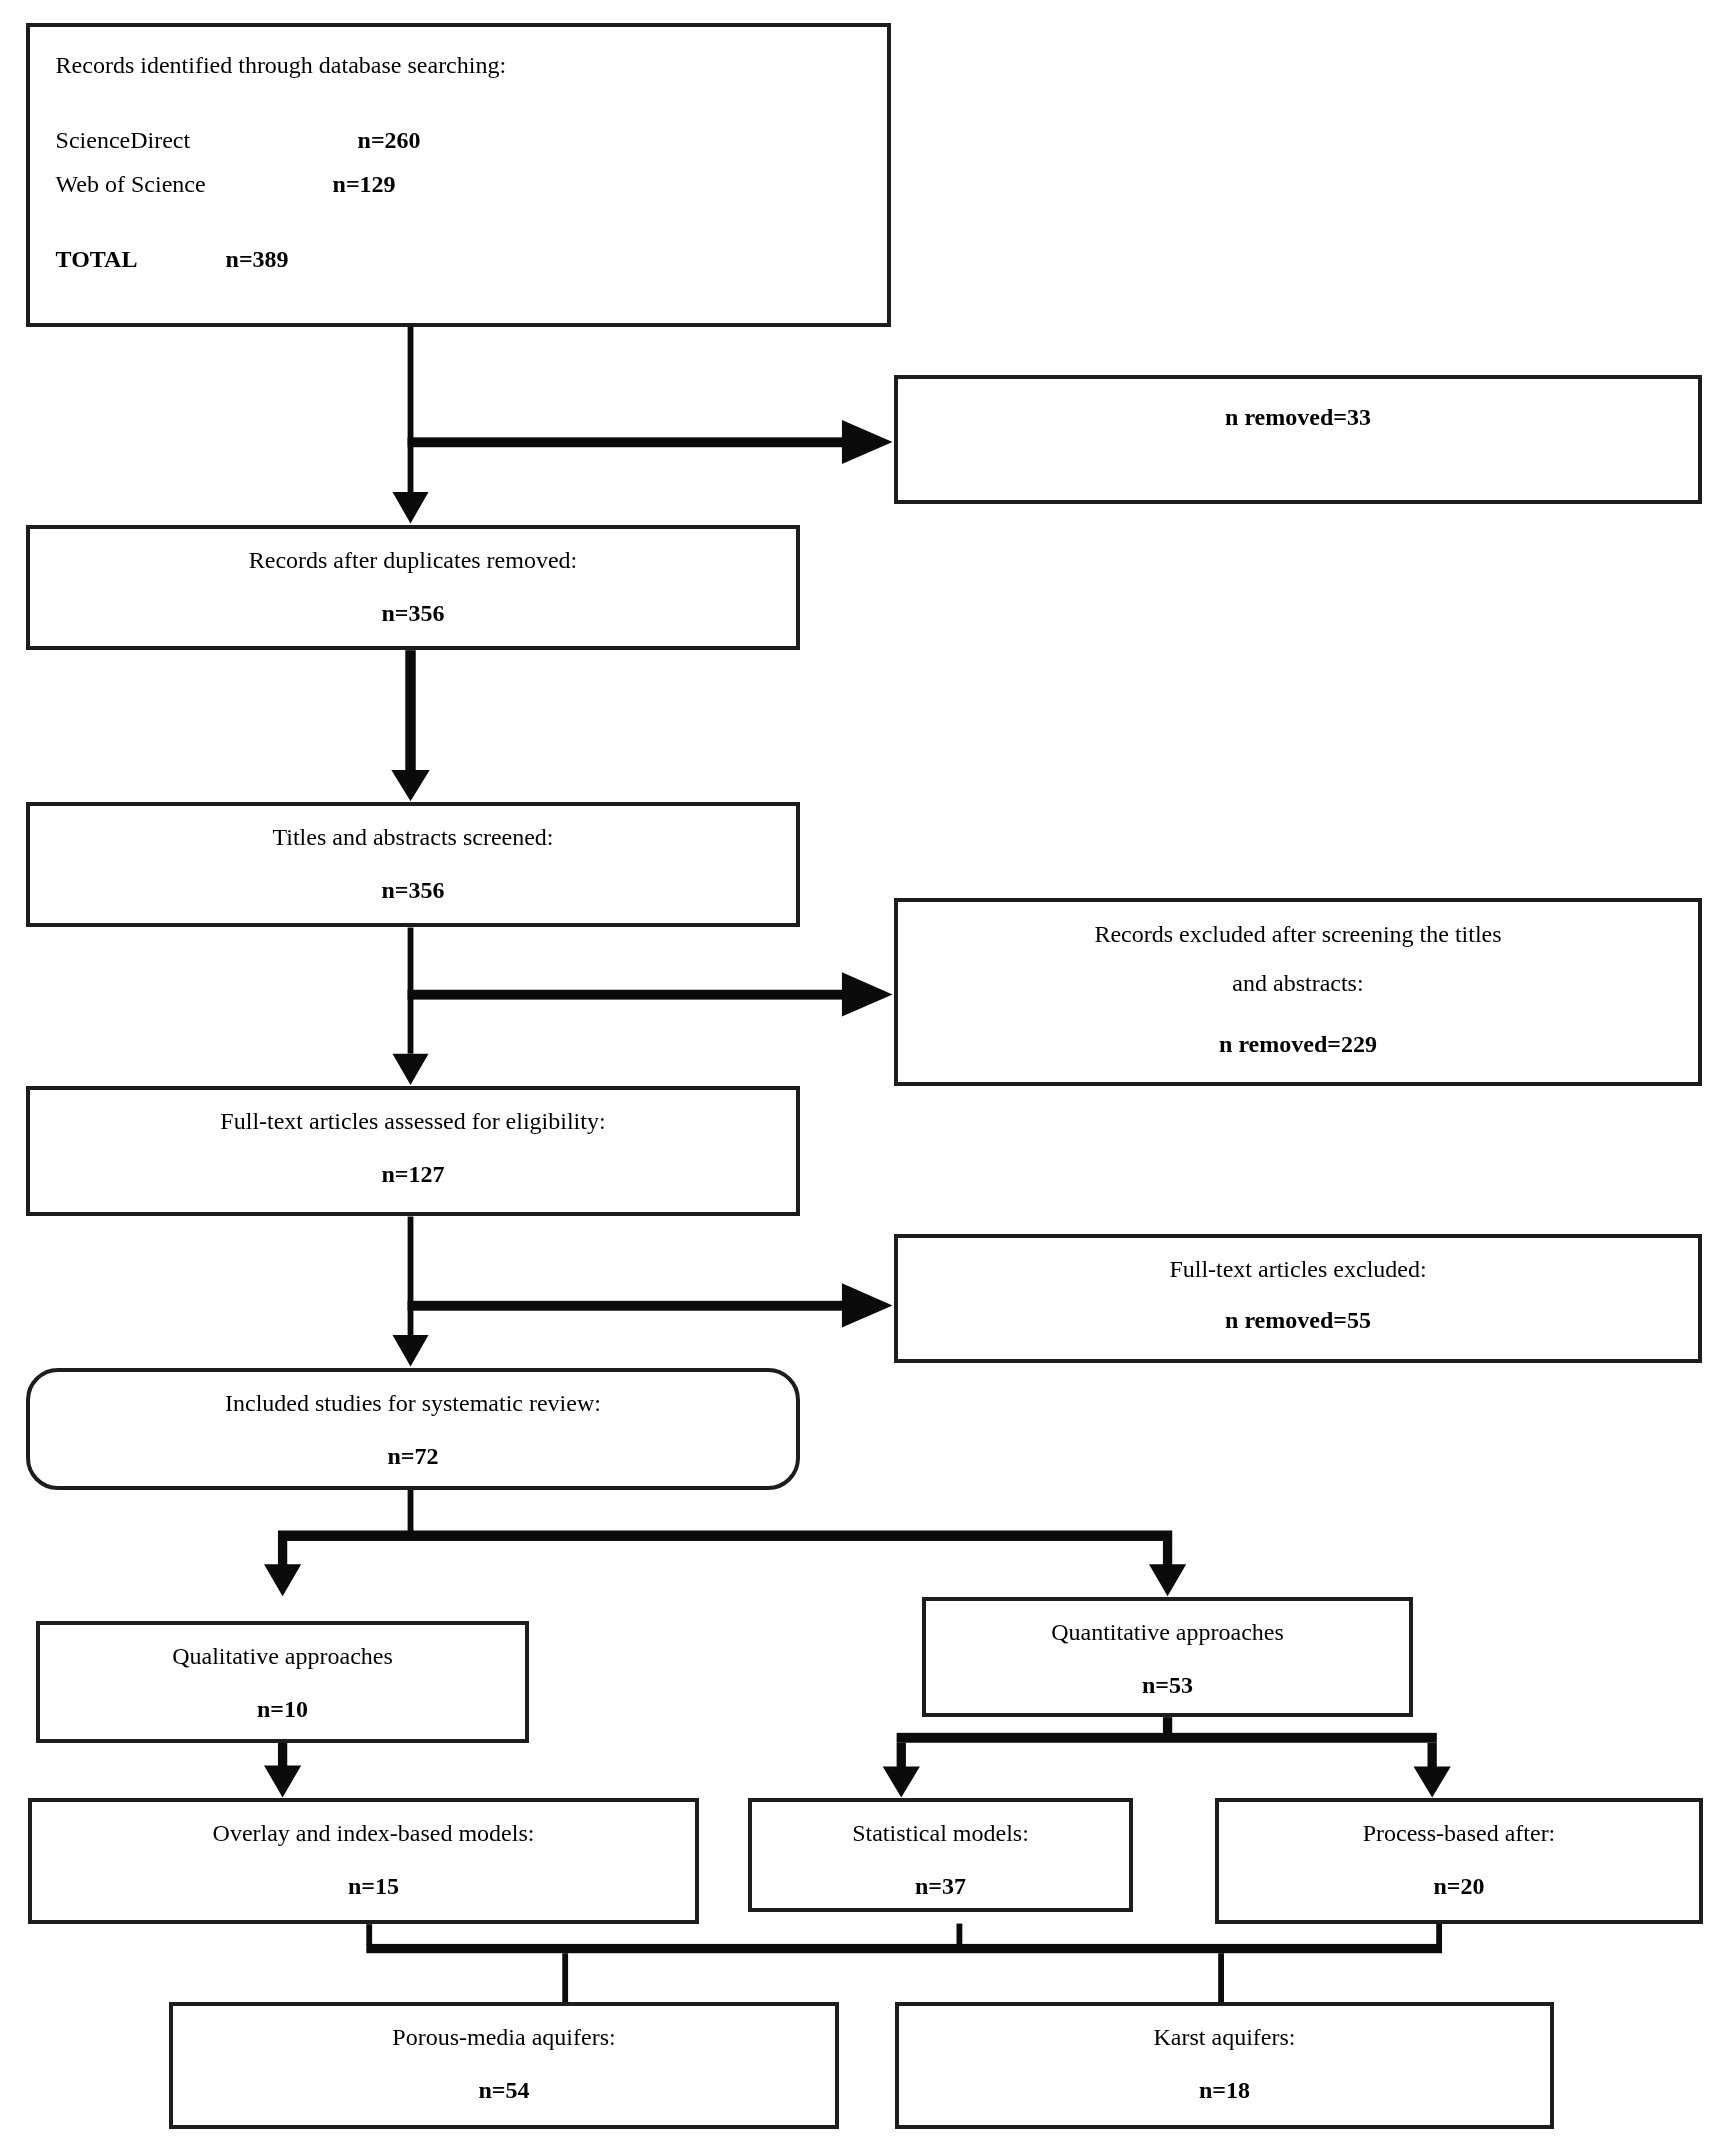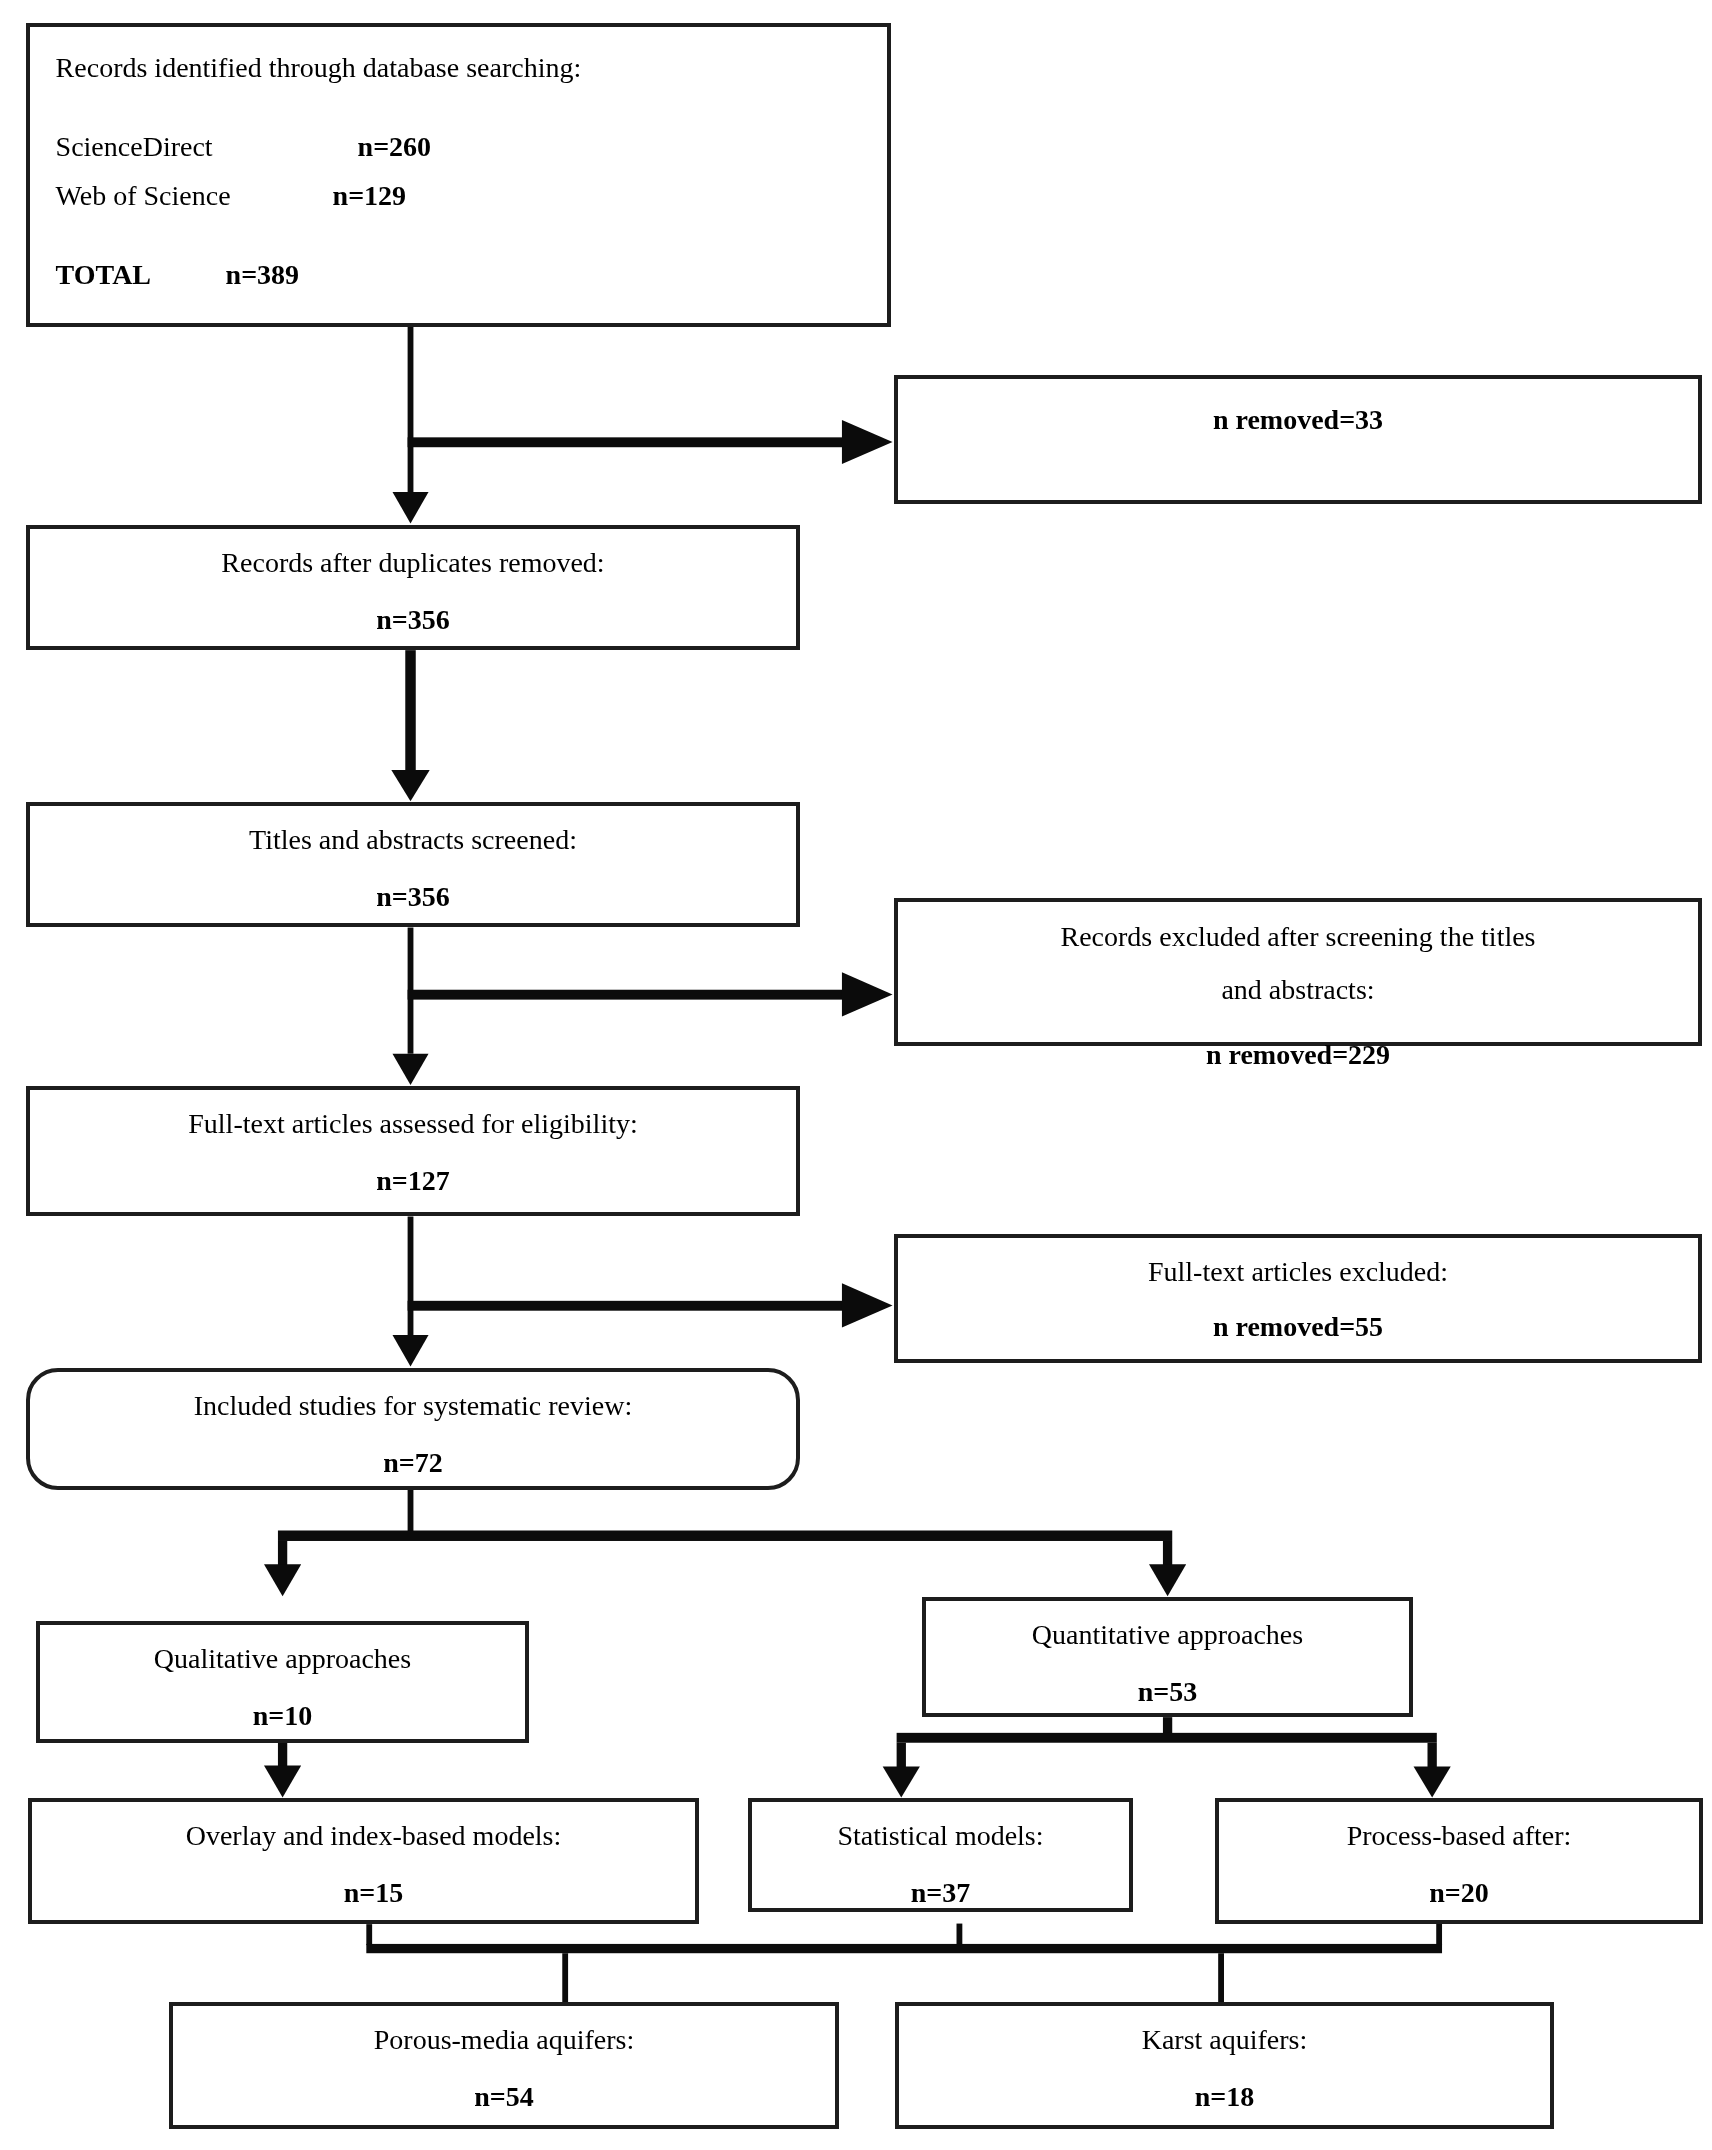--- a/index.html
+++ b/index.html
@@ -3,21 +3,21 @@
 <meta charset="utf-8">
 <title>Systematic review flow diagram</title>
 <style>
   html,body{margin:0;padding:0;background:#ffffff;}
   body{width:1713px;height:2151px;position:relative;
        font-family:"Liberation Serif","DejaVu Serif",serif;color:#000;}
   .stage{position:absolute;left:0;top:0;width:1713px;height:2151px;background:#fff;}
   svg.connectors{position:absolute;left:0;top:0;}
 
   .box{position:absolute;background:#fff;border:4.1px solid #1d1d1d;
-       box-sizing:border-box;text-align:center;font-size:28px;line-height:1.08;}
+       box-sizing:border-box;text-align:center;font-size:24px;line-height:1.08;}
   .box .lbl{margin-top:18.6px;}
   .box .lbl2{margin-top:23px;}
   .box .cnt{margin-top:27px;font-weight:bold;}
   .bold{font-weight:bold;}
 
   
   .box-a{text-align:left;}
   .box-a .a-title{margin:25.6px 0 0 25.6px;}
   .a-row{margin:0 0 0 25.6px;white-space:nowrap;}
   .row-sd{margin-top:49px;}
@@ -26,21 +26,21 @@
   .a-lab-sd{display:inline-block;width:302px;}
   .a-lab-wos{display:inline-block;width:277px;}
   .a-lab-total{display:inline-block;width:170px;}
   .a-val{font-weight:bold;}
 
   
   .box-a{left:26px;   top:23px;   width:865px; height:304px;}
   .box-b{left:894px; top:375px;  width:808px; height:129px;}
   .box-c{left:26px;   top:525px;  width:774px; height:125px;}
   .box-d{left:26px;   top:802px; width:774px; height:125px;}
-  .box-e{left:894px; top:898px; width:808px; height:148px;}
+  .box-e{left:894px; top:898px; width:808px; height:188px;}
   .box-f{left:26px;   top:1086px; width:774px; height:130px;}
   .box-g{left:894px; top:1234px; width:808px; height:129px;}
   .box-h{left:26px;   top:1368px; width:774px; height:122px;border-radius:32px;}
   .box-i{left:36px;   top:1597px; width:493px;  height:122px;margin-top:24px;}
   .box-j{left:922px; top:1597px; width:491px;  height:120px;}
   .box-k{left:28px;   top:1798px; width:671px; height:126px;padding-left:20px;}
   .box-l{left:748px; top:1798px; width:385px;  height:114px;}
   .box-m{left:1215px; top:1798px; width:488px;  height:126px;}
   .box-n{left:169px;  top:2002px; width:670px; height:127px;}
   .box-o{left:895px; top:2002px; width:659px; height:127px;}

